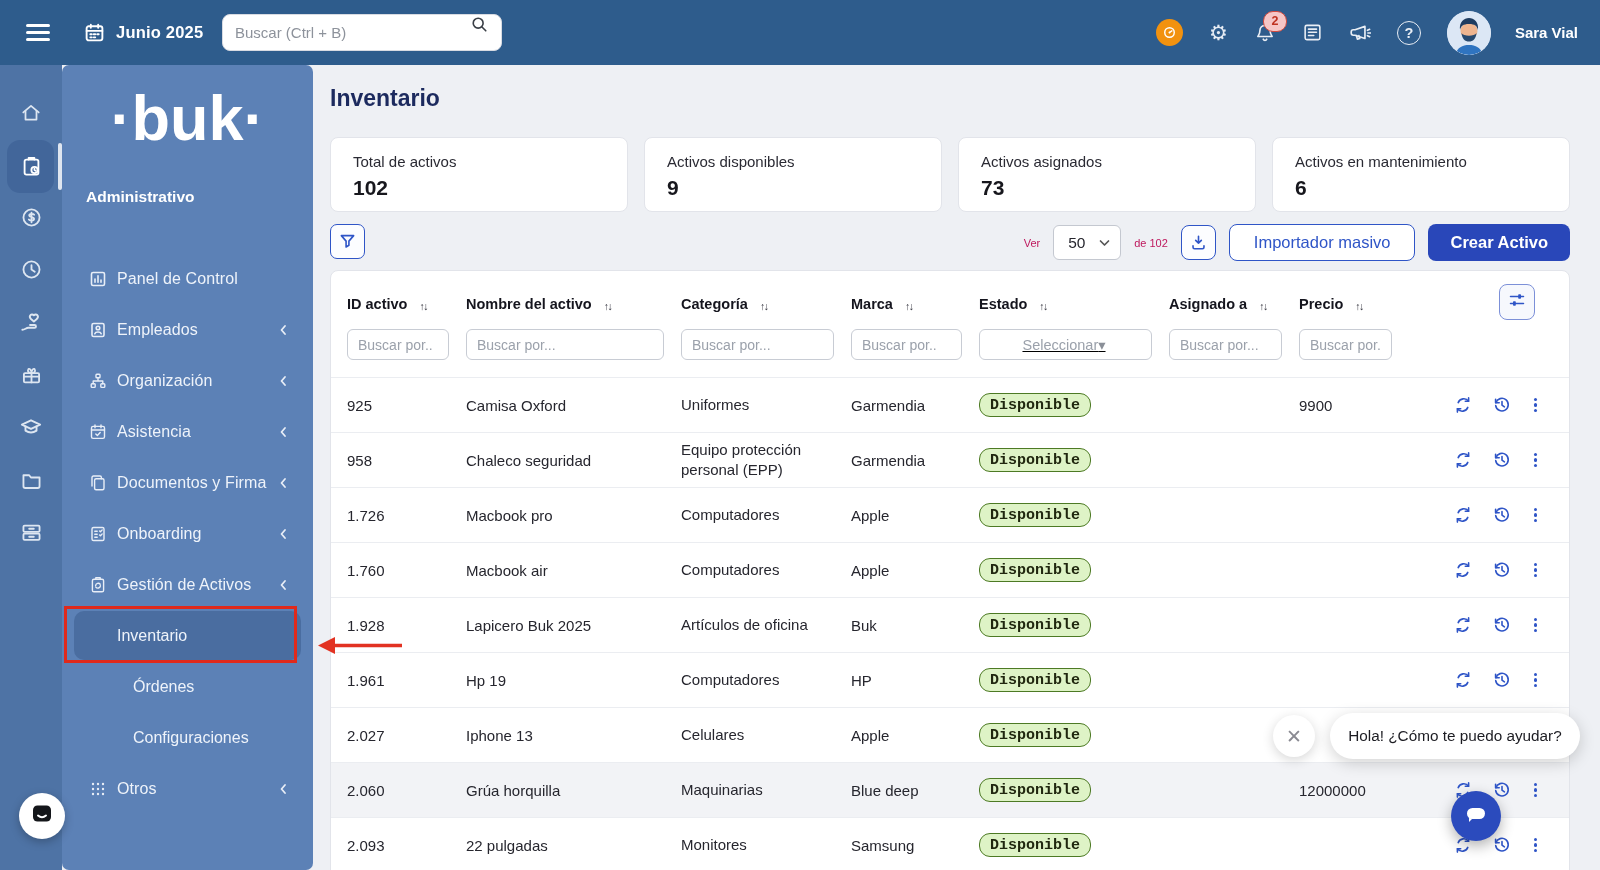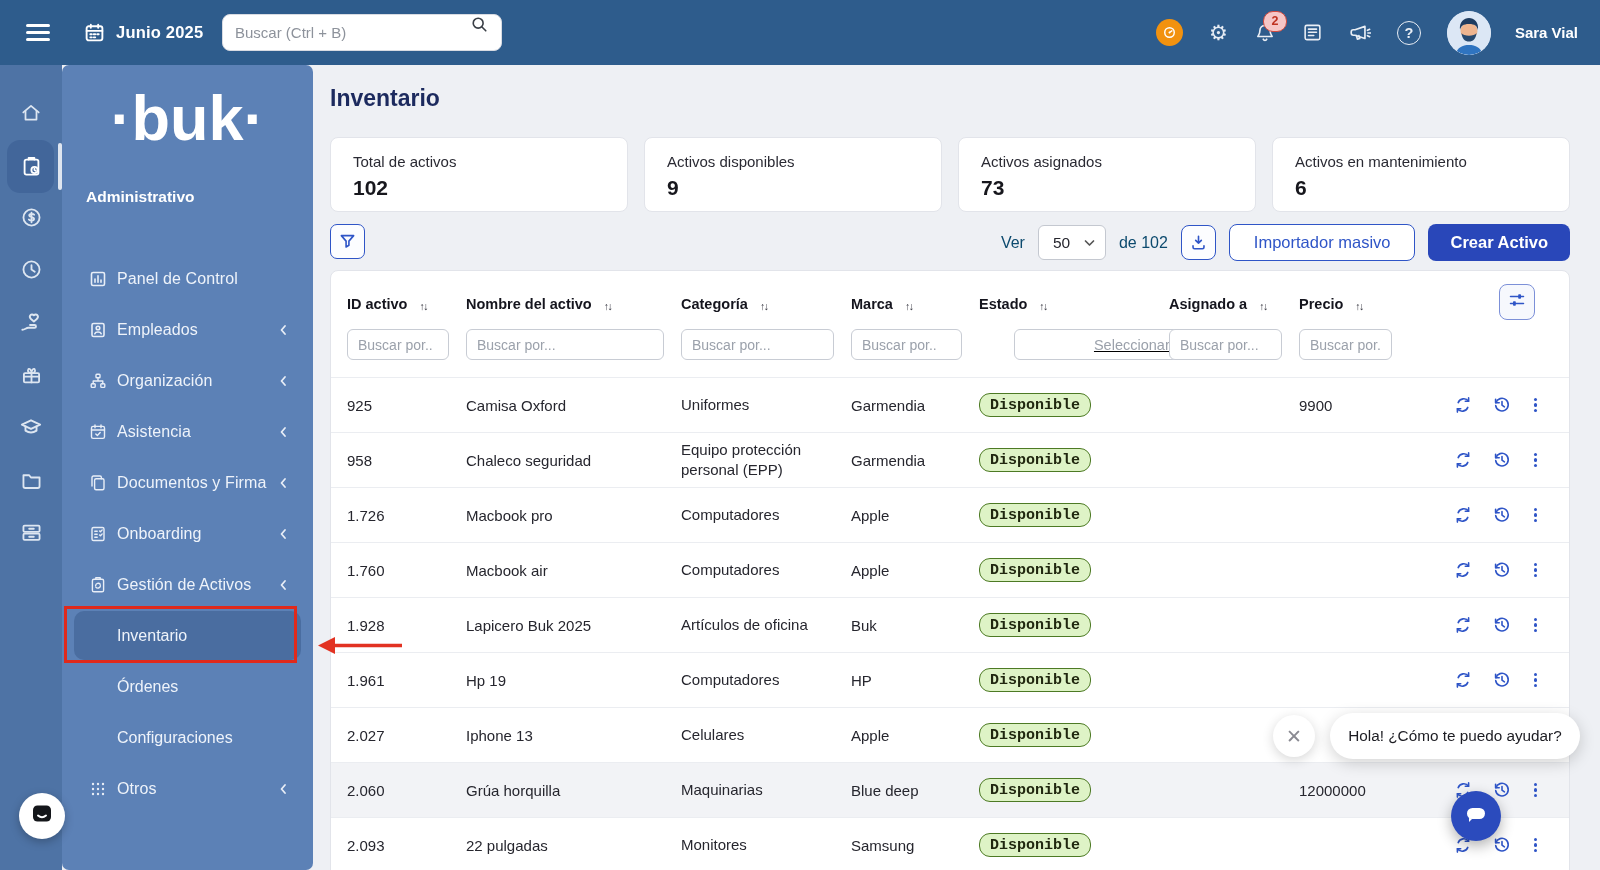--- a/index.html
+++ b/index.html
@@ -31,53 +31,53 @@
   .rail-active-tile { position:absolute; left:7px; top:75px; width:47px; height:53px; background:#42669a; border-radius:13px; }
   .rail-active-bar { position:absolute; left:58px; top:78px; width:3.5px; height:47px; background:#dfe6f0; border-radius:2px; }
   .panel { position:absolute; left:62px; top:65px; width:251px; height:805px; background:#5c81b6; z-index:10;border-radius:7px; }
   .logo { text-align:center; margin-top:22px; color:#fff; font-size:63px; font-weight:700; letter-spacing:0; line-height:1; }
   .section-label { margin:38px 0 0 24px; color:#fff; font-size:15.5px; font-weight:700; }
   .nav { position:absolute; left:0; top:188px; right:0; }
   .nav-item { height:51px; display:flex; align-items:center; padding-left:26px; color:#eef3fa; cursor:pointer; }
   .nav-ic { width:20px; height:20px; margin-right:9px; display:flex; align-items:center; justify-content:center; color:#e8eef7; }
   .nav-label { font-size:16px; font-weight:500; letter-spacing:.1px; }
   .nav-chevron { margin-left:auto; margin-right:26px; color:#e8eef7; }
-  .nav-sub { height:51px; display:flex; align-items:center; padding-left:55px; color:#eef3fa; font-size:16px; font-weight:500; cursor:pointer; }
+  .nav-sub { height:51px; display:flex; align-items:center; padding-left:71px; color:#eef3fa; font-size:16px; font-weight:500; cursor:pointer; }
   .nav-sub.active { margin:1px 12px; padding-left:43px; height:49px; background:#4a6da0; border-radius:10px; }
 
   
   .annot-box { position:absolute; left:64px; top:606px; width:233px; height:57px; border:3px solid #e0291b; z-index:70; pointer-events:none; }
   .annot-arrow { position:absolute; left:316px; top:630px; z-index:70; pointer-events:none; }
 
   
   .main { position:absolute; left:313px; top:65px; width:1287px; height:805px; }
   .page-title { position:absolute; left:17px; top:20px; font-size:23px; font-weight:700; color:#1c2a5e; }
   .stats { position:absolute; left:17px; top:72px; width:1240px; display:flex; gap:16px; }
   .stat-card { flex:1; height:75px; background:#fff; border:1px solid #e2e4ea; border-radius:8px; padding:15px 22px; }
   .stat-label { font-size:15px; color:#2a2a33; }
   .stat-value { font-size:21px; font-weight:700; color:#17171d; margin-top:6px; }
   .toolbar { position:absolute; left:17px; top:159px; width:1240px; height:37px; }
   .filter-btn { position:absolute; left:0; top:0; width:35px; height:35px; border:1.6px solid #2f55c7; border-radius:7px; background:#fcfdff; color:#2f55c7; display:flex; align-items:center; justify-content:center; cursor:pointer; }
   .toolbar-right { position:absolute; right:0; top:0; height:37px; display:flex; align-items:center; gap:13px; }
-  .ver-label, .of-label { font-size:16px; color:#0c4a6e; }
+  .ver-label, .of-label { font-size:11px; color:#be185d; }
   .page-select { width:68px; height:35px; border:1px solid #c4c8d0; border-radius:6px; background:#fff; display:flex; align-items:center; justify-content:space-between; padding:0 10px 0 14px; font-size:15.5px; color:#26262e; cursor:pointer; }
   .dl-btn { width:35px; height:35px; border:1.6px solid #2f55c7; border-radius:8px; background:#fcfdff; color:#2f55c7; display:flex; align-items:center; justify-content:center; cursor:pointer; }
   .btn-outline { height:37px; padding:0 24px; border:1.6px solid #2f55c7; border-radius:8px; background:#fff; color:#2f55c7; font-size:16.5px; font-weight:500; display:flex; align-items:center; cursor:pointer; font-family:inherit; }
   .btn-primary { height:37px; padding:0 22px; border:none; border-radius:8px; background:#2947b9; color:#fff; font-size:16.5px; font-weight:600; display:flex; align-items:center; cursor:pointer; font-family:inherit; }
 
   
   .table-card { position:absolute; left:17px; top:205px; width:1240px; height:620px; background:#fff; border:1px solid #e2e4ea; border-radius:8px; overflow:hidden; }
   .thead-row, .tfilter-row, .trow { display:grid; grid-template-columns:119px 215px 170px 128px 190px 130px 110px 1fr; padding-left:16px; align-items:center; }
   .thead-row { height:58px; padding-top:8px; }
   .th { font-size:14.5px; font-weight:700; color:#15151e; display:flex; align-items:flex-end; gap:12px; cursor:pointer; }
   .sort { font-size:10.5px; color:#3a3a44; letter-spacing:-1.5px; font-weight:400; }
   .tfilter-row { height:48px; align-items:start;text-decoration:underline; }
   .f-input { width:calc(100% - 17px); height:31px; border:1px solid #c8ccd4; border-radius:6px; padding:0 10px; font-size:14px; color:#444; font-family:inherit; outline:none; background:#fff; }
   .f-input::placeholder { color:#9ba1ab; }
-  .f-select { width:calc(100% - 17px); height:31px; border:1px solid #c8ccd4; border-radius:6px; padding:0 9px 0 6px; font-size:14.5px; color:#9ba1ab; background:#fff; display:flex; align-items:center; justify-content:flex-end; cursor:pointer;margin-left:35px; }
+  .f-select { width:calc(100% - 17px); height:31px; border:1px solid #c8ccd4; border-radius:6px; padding:0 9px 0 6px; font-size:14.5px; color:#9ba1ab; background:#fff; display:flex; align-items:center; justify-content:center; cursor:pointer; }
   .f-select .caret { color:#8a8f98; }
   .col-settings { position:absolute; right:34px; top:13px; width:36px; height:36px; border:1.6px solid #7c90d8; border-radius:8px; background:#f6f8fd; color:#2f55c7; display:flex; align-items:center; justify-content:center; cursor:pointer; }
   .tbody { }
   .trow { height:55px; border-top:1px solid #ebedf1; font-size:15px; color:#26262e; }
   .trow.hl { background:#f2f3f6; }
   .c-cat { line-height:1.35; padding-right:14px; }
   .badge { display:inline-block; background:#def3c6; border:1.6px solid #4d7a24; border-radius:11px; padding:2.5px 10px; font-size:15px; font-weight:700; color:#20270f;font-family:Liberation Mono, monospace; }
   .c-actions { display:flex; justify-content:flex-end; align-items:center; gap:21px; padding-right:30px; color:#2f55c7; }
   .row-icbtn { cursor:pointer; display:flex; align-items:center; }
   .kebab { display:flex; flex-direction:column; gap:2.6px; cursor:pointer; padding:2px; }

